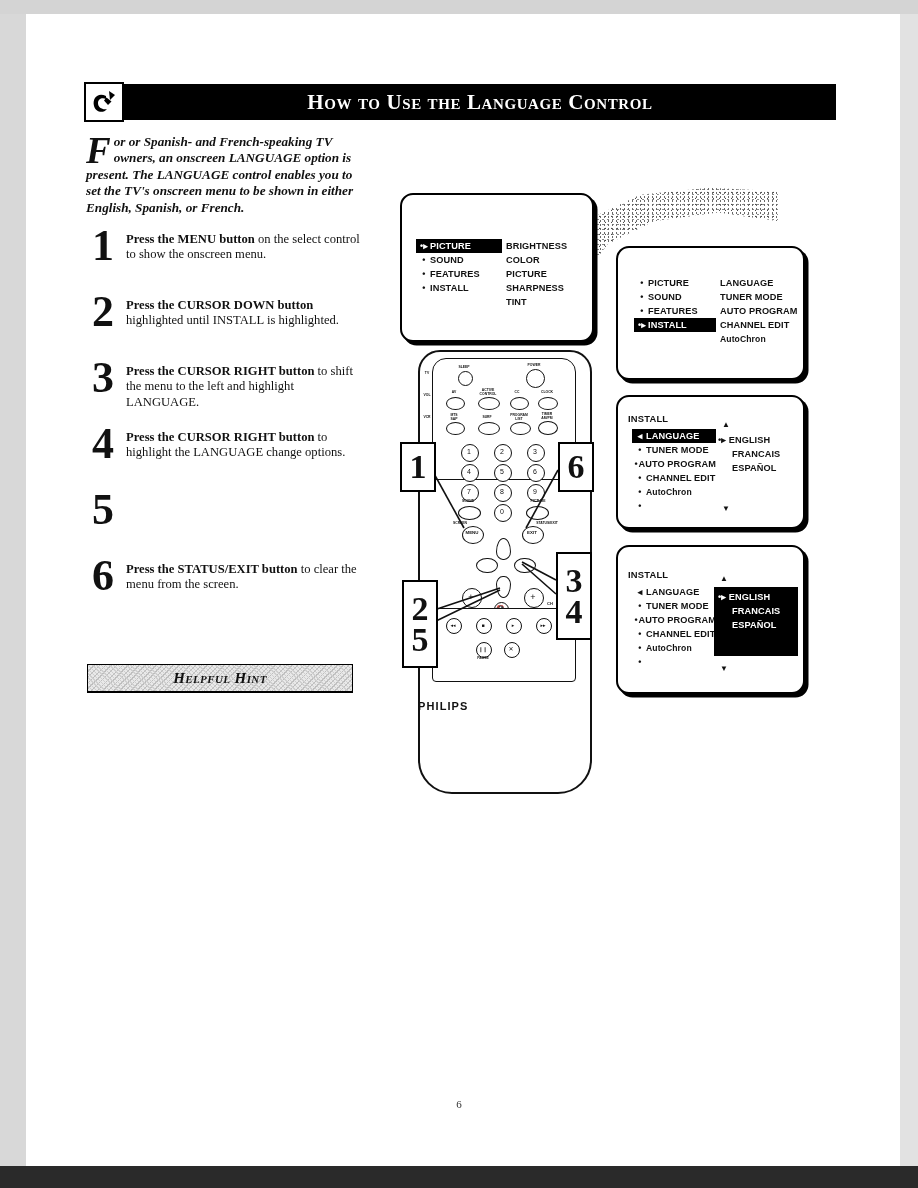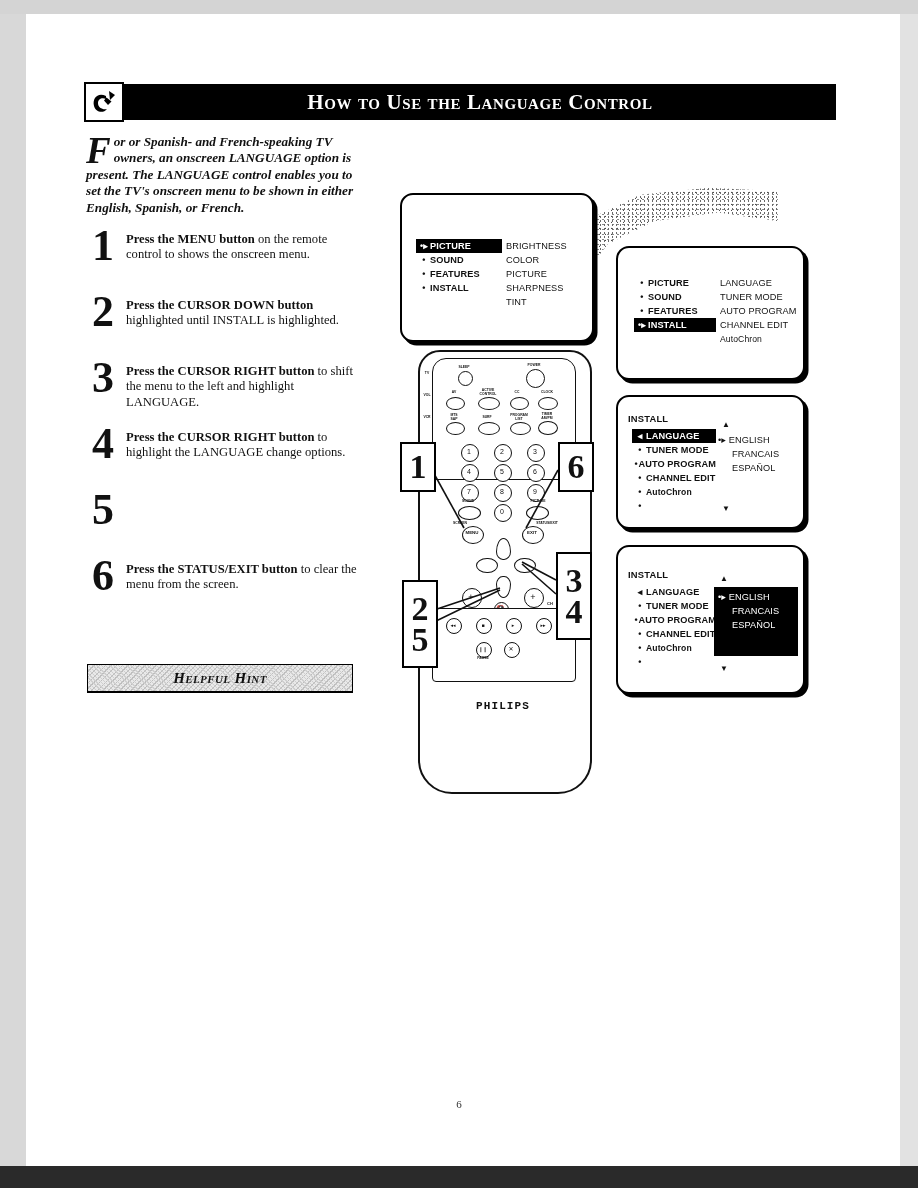--- a/index.html
+++ b/index.html
@@ -93,21 +93,21 @@
   .menu-item{
     display:flex;align-items:center;height:14px;font-weight:bold;
     font-size:9.2px;letter-spacing:.1px;white-space:nowrap;padding-left:2px;
   }
   .menu-item .bullet{
     width:12px;display:inline-block;text-align:center;font-size:9px;line-height:9px;
   }
   .menu-item.hl{background:#000;color:#fff;}
   .menu-item.small{font-size:8.6px;}
   .opt-col{position:absolute;}
-  .opt{font-weight:normal;font-size:9.2px;line-height:14px;white-space:nowrap;letter-spacing:.1px;}
+  .opt{font-weight:bold;font-size:9.2px;line-height:14px;white-space:nowrap;letter-spacing:.1px;}
   .opt.small{font-size:8.6px;}
   .opt-box{position:absolute;background:#000;color:#fff;padding:3px 6px 4px 4px;}
   .opt-box .opt{color:#fff;}
   .arrow-up,.arrow-down{position:absolute;font-size:8px;line-height:8px;}
 
   
   .cone{
     position:absolute;left:168px;top:6px;width:230px;height:88px;
     background:
       radial-gradient(circle at 14% 74%, #555 0.7px, transparent 0.9px) 0 0/4px 4px,
@@ -142,22 +142,22 @@
   .td-up{width:13px;height:20px;border-radius:50% 50% 46% 46%/62% 62% 38% 38%;}
   .td-down{width:13px;height:20px;border-radius:46% 46% 50% 50%/38% 38% 62% 62%;}
   .td-left{width:20px;height:13px;border-radius:50% 46% 46% 50%/50% 50% 50% 50%;}
   .td-right{width:20px;height:13px;border-radius:46% 50% 50% 46%/50% 50% 50% 50%;}
 
   .remote-bottom{
     position:absolute;left:14px;top:258px;width:142px;height:72px;
     border:1.4px solid #111;border-radius:4px;background:#fff;
   }
   .philips{
-    position:absolute;left:0;top:350px;width:170px;text-align:center;
-    font-family:Liberation Mono, monospace;font-weight:bold;font-size:11px;
+    position:absolute;left:0;top:350px;width:170px;
+    font-family:Liberation Sans, sans-serif;font-weight:bold;font-size:11px;
     letter-spacing:1.1px;color:#111;
   }
 
   
   .callout{
     position:absolute;border:2.4px solid #000;background:#fff;
     display:flex;align-items:center;justify-content:center;flex-direction:column;
     font-family:"Liberation Serif", serif;font-weight:bold;line-height:.92;
   }
   .callout span{font-size:34px;}
@@ -191,21 +191,21 @@
   </div>
   <div class="header-title">How to Use the Language Control</div>
 
   <div class="intro">
     <span class="dropcap">F</span><span>or or Spanish- and French-speaking TV owners, an onscreen LANGUAGE option is present.  The LANGUAGE control enables you to set the TV's onscreen menu to be shown in either English, Spanish, or French.</span>
   </div>
 
   <div class="steps">
     <div class="step">
       <div class="step-num">1</div>
-      <div class="step-body"><b>Press the MENU button</b><span> on the remote control to shows the onscreen menu.</span></div>
+      <div class="step-body"><b>Press the MENU button</b><span> on the select control to show the onscreen menu.</span></div>
     </div>
     <div class="step">
       <div class="step-num">2</div>
       <div class="step-body"><b>Press the CURSOR DOWN button</b><span> highlighted until INSTALL is highlighted.</span></div>
     </div>
     <div class="step">
       <div class="step-num">3</div>
       <div class="step-body"><b>Press the CURSOR RIGHT button</b><span> to shift the menu to the left and highlight LANGUAGE.</span></div>
     </div>
     <div class="step">

